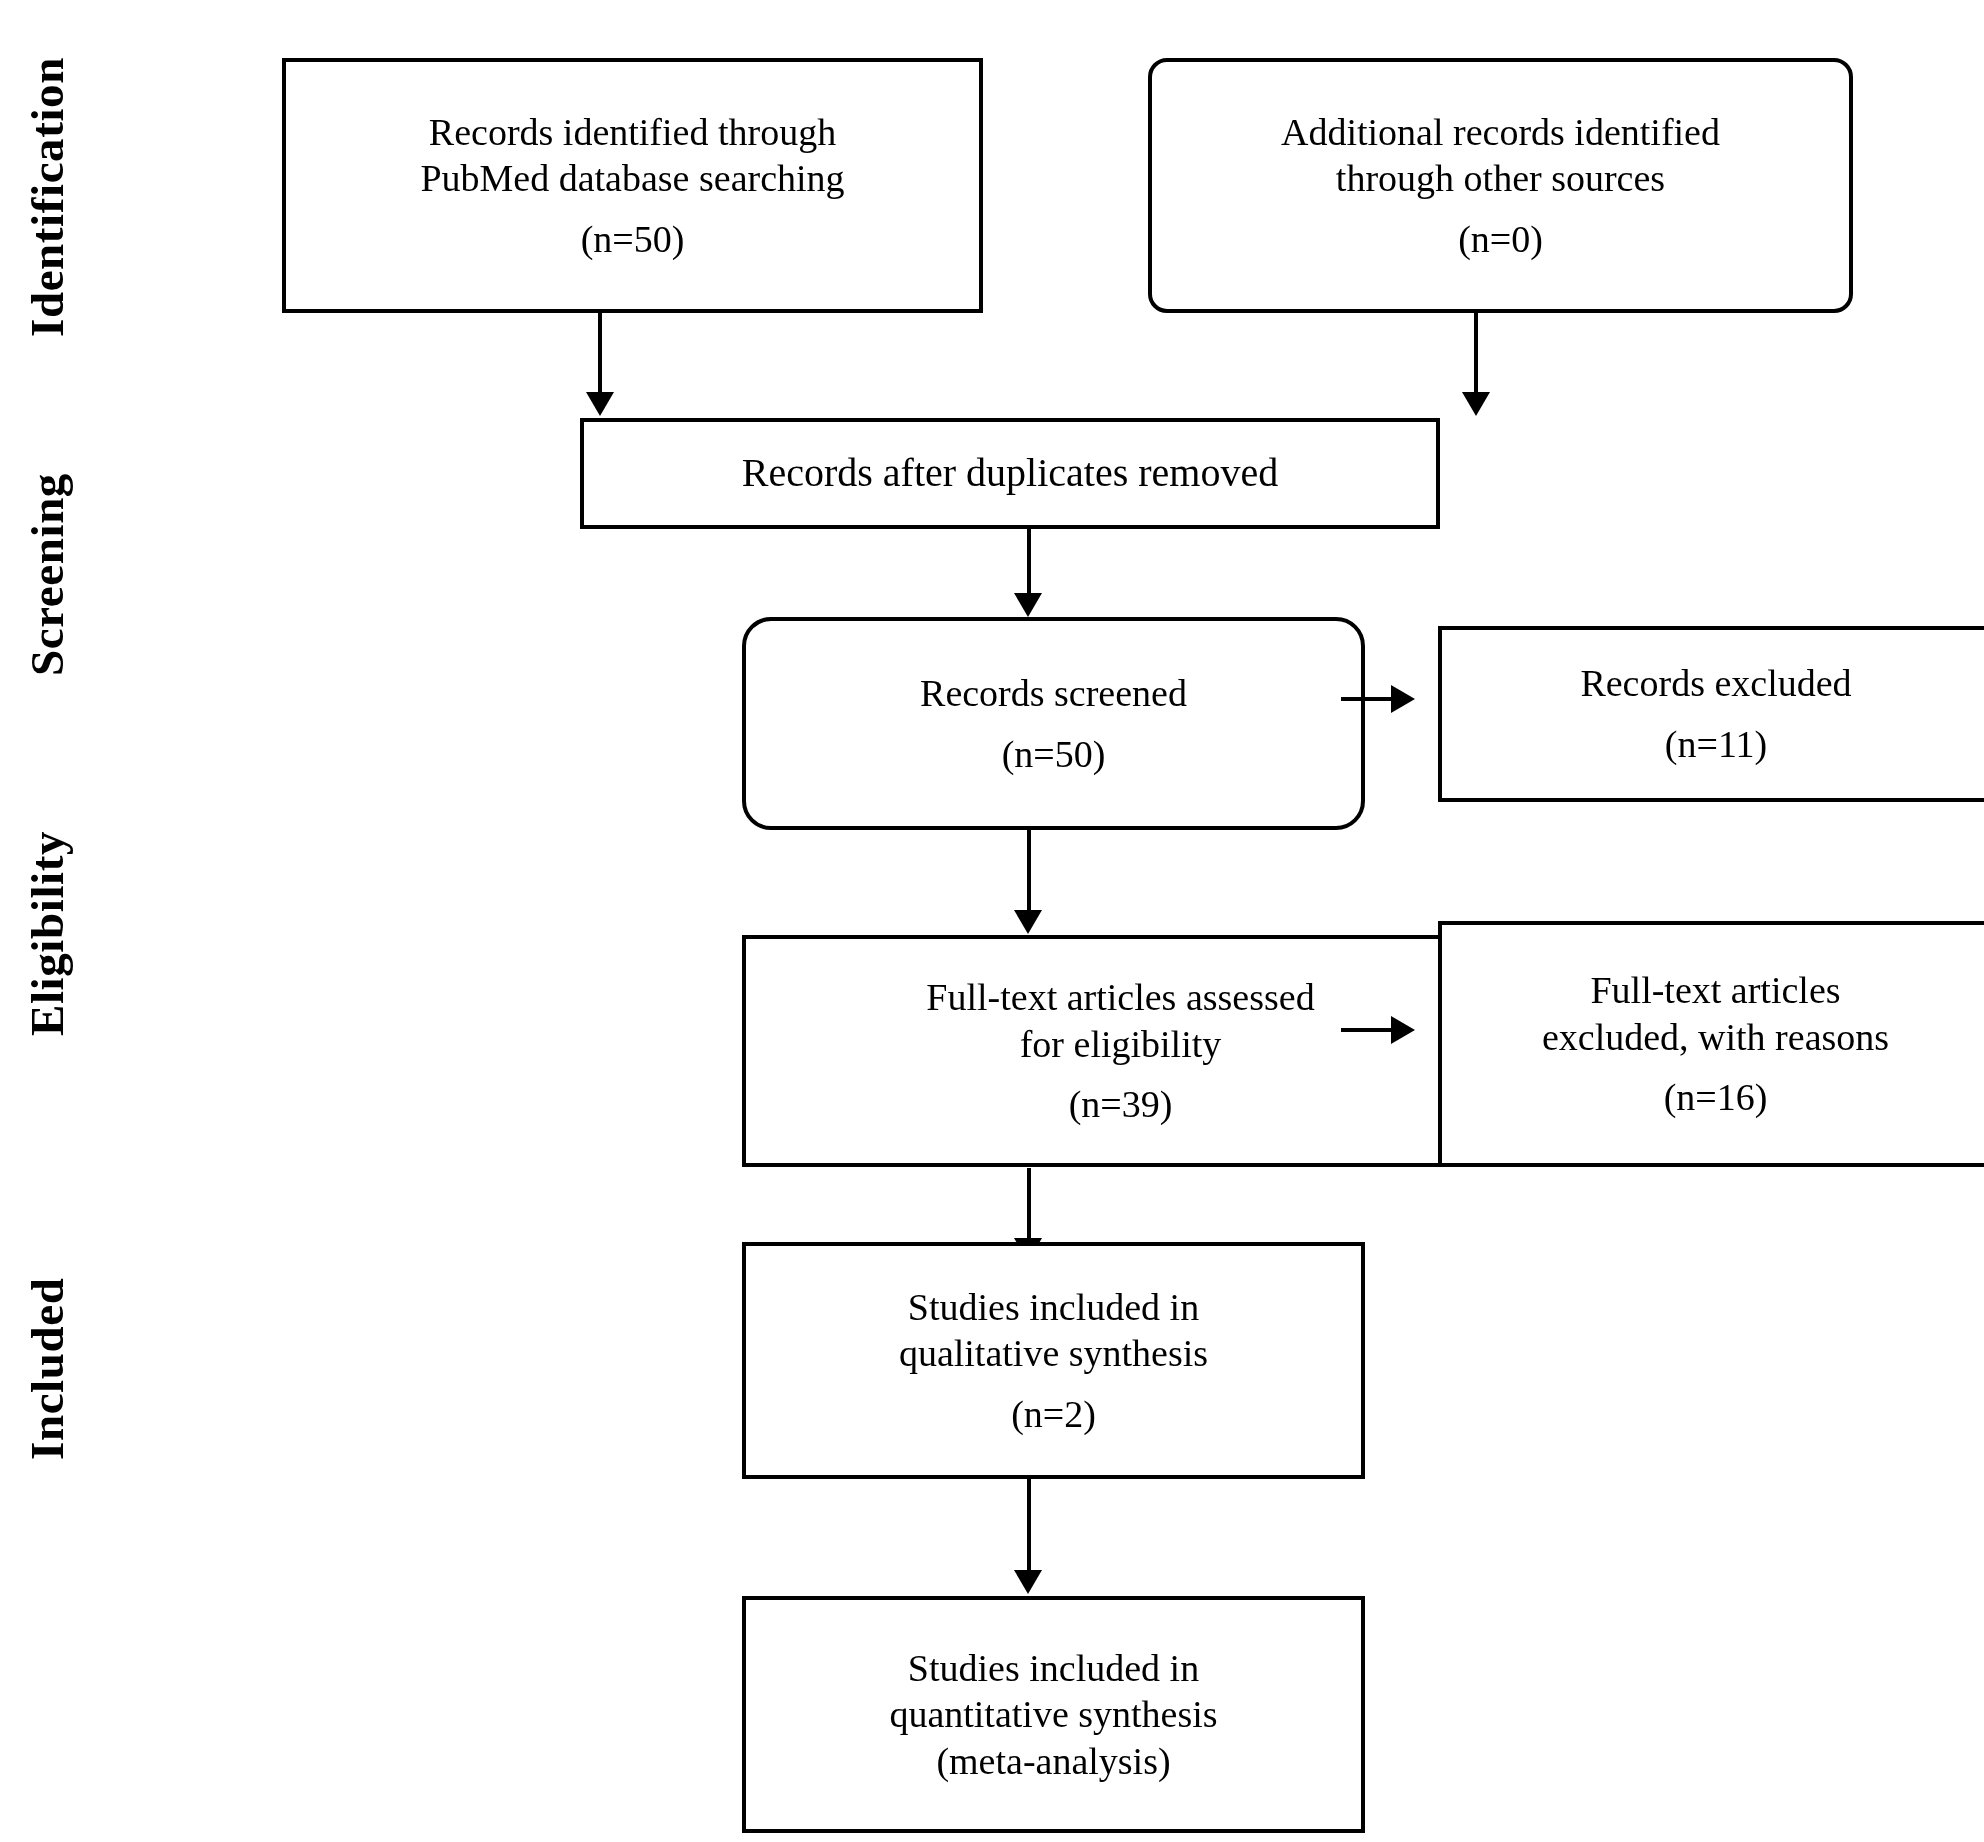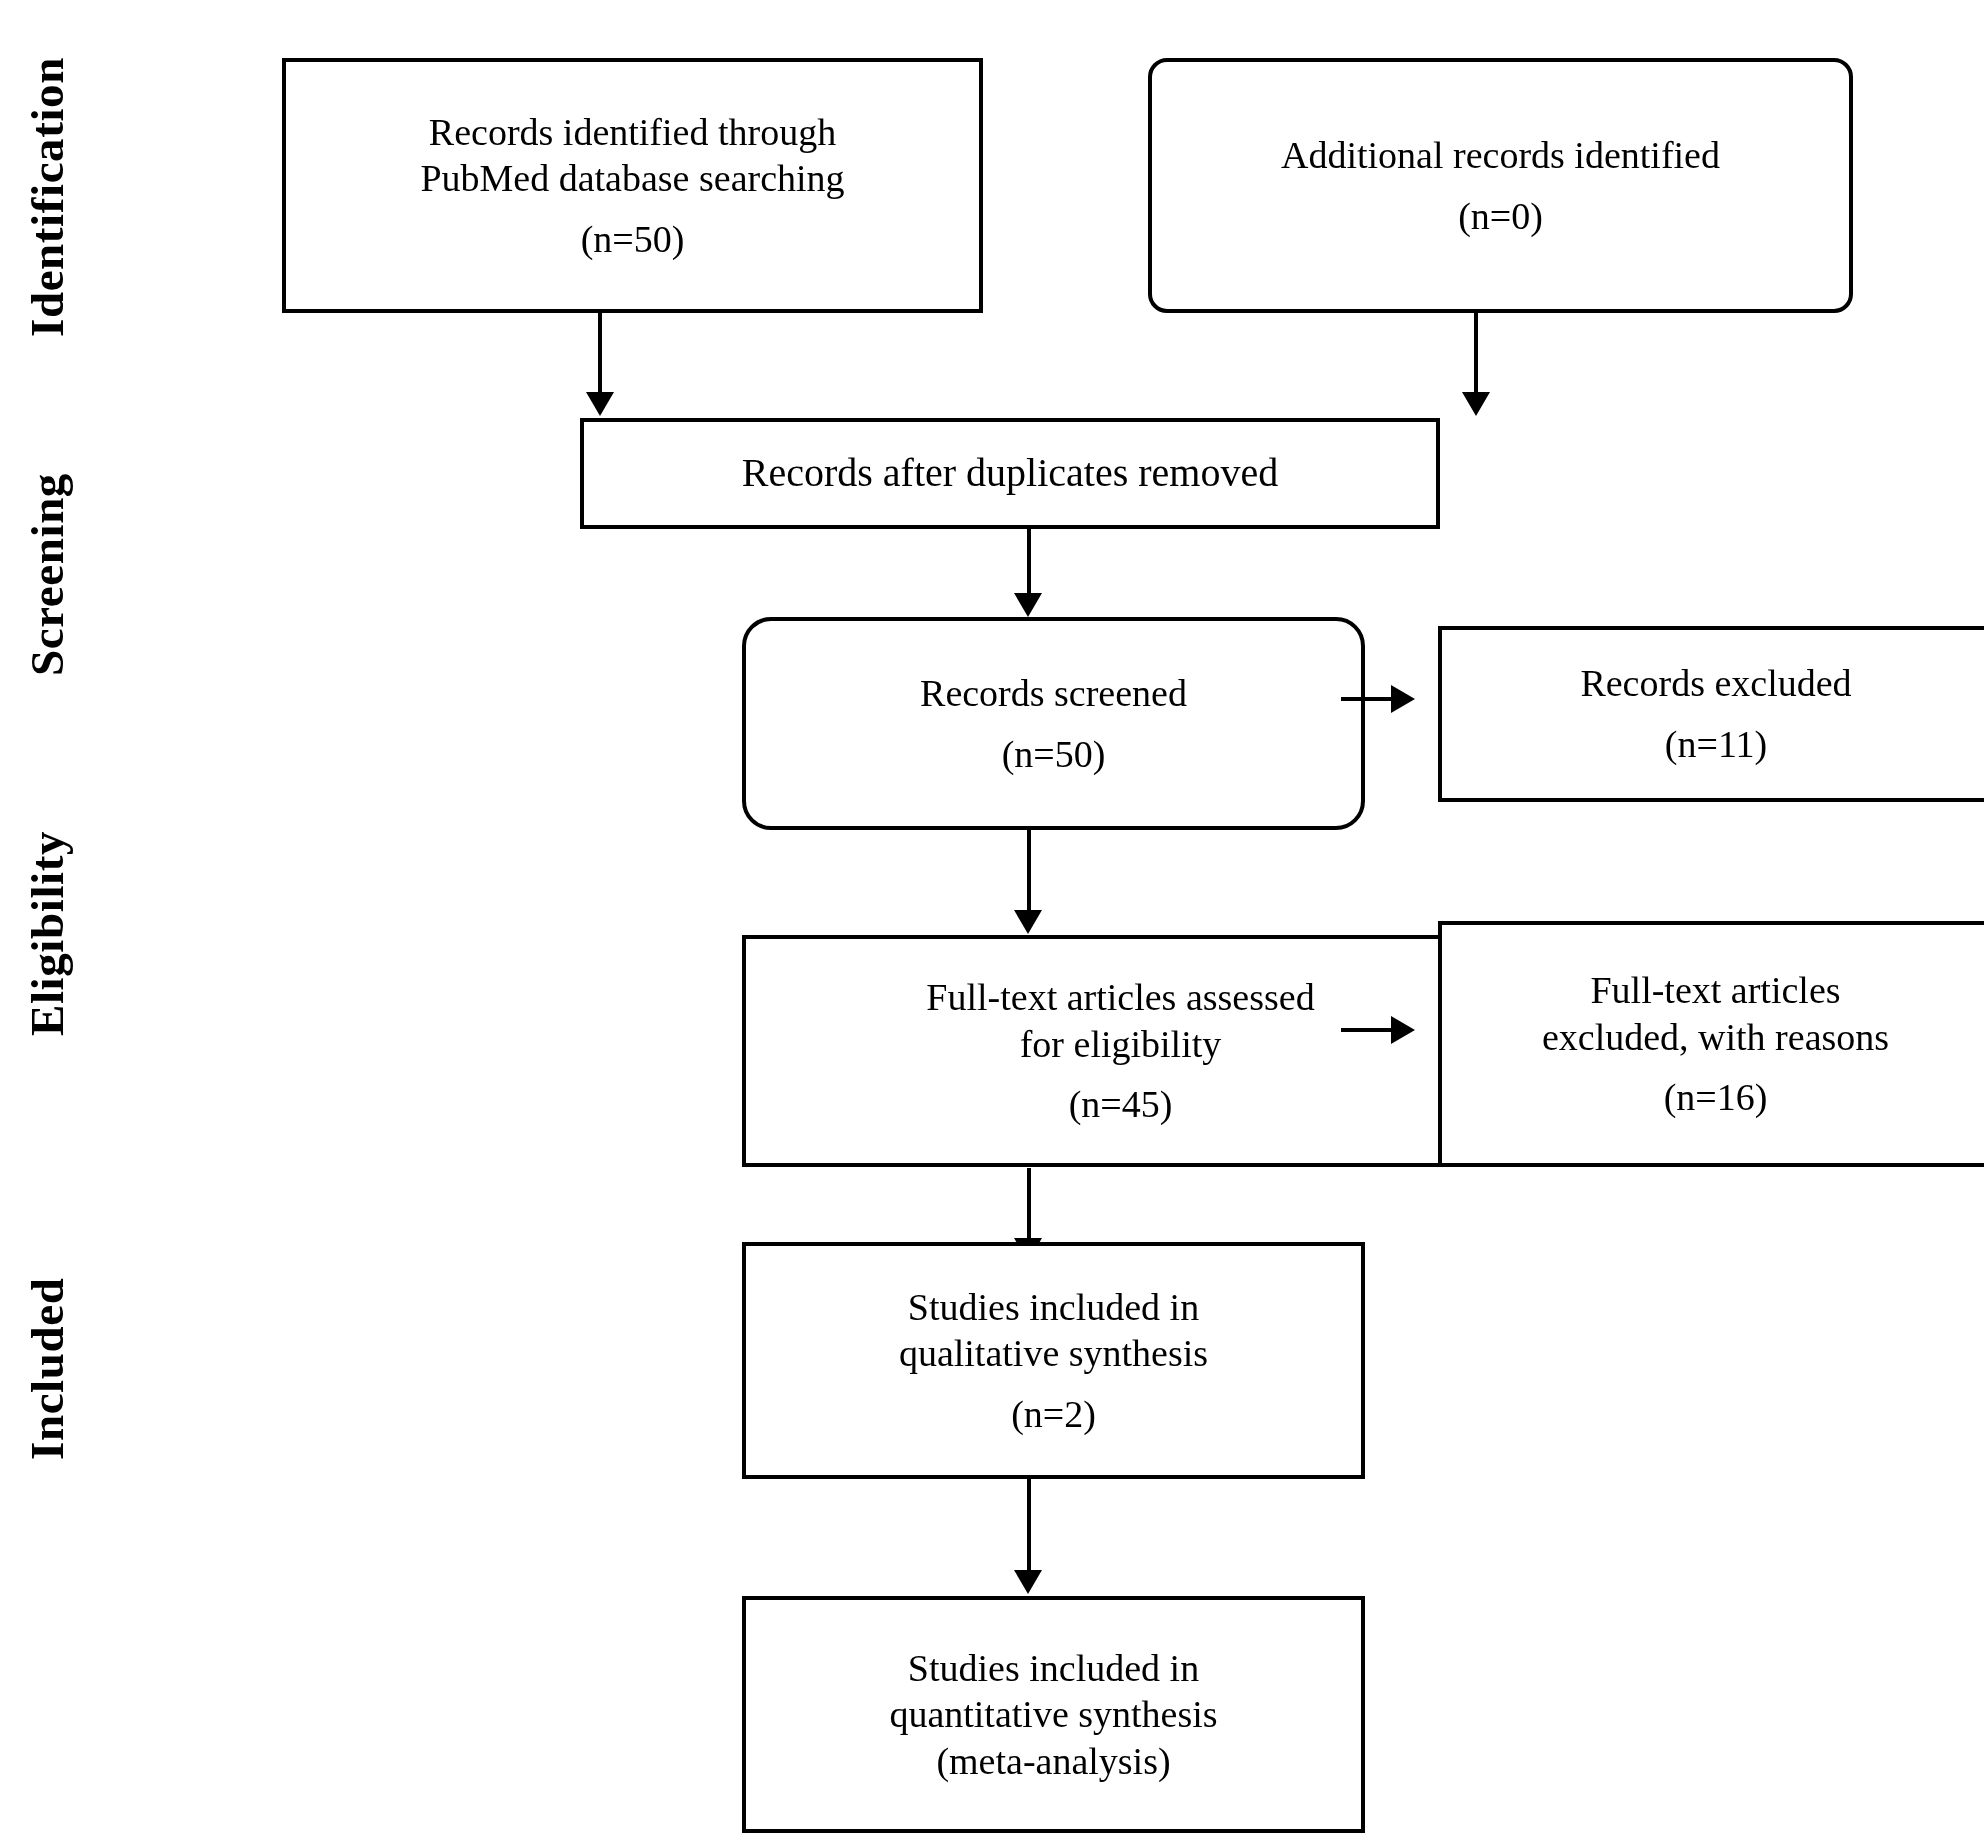--- a/index.html
+++ b/index.html
@@ -99,20 +99,21 @@
   <div class="stage-label" style="left:18px; top:1241px; width:58px; height:255px; font-size:47px;">Included</div>
 
   <div class="node" style="left:258px; top:58px; width:701px; height:255px; font-size:38px;">
     <span class="ln">Records identified through</span>
     <span class="ln">PubMed database searching</span>
     <span class="ln gap">(n=50)</span>
   </div>
 
   <div class="node" style="left:1124px; top:58px; width:705px; height:255px; font-size:38px;border-radius:19px;">
     <span class="ln">Additional records identified</span>
+    <span class="ln">through other sources</span>
     <span class="ln gap">(n=0)</span>
   </div>
 
   <div class="vline" style="left:598px; top:313px; height:82px;"></div>
   <div class="arrow-down" style="left:586px; top:392px;"></div>
 
   <div class="vline" style="left:1474px; top:313px; height:82px;"></div>
   <div class="arrow-down" style="left:1462px; top:392px;"></div>
 
   <div class="node" style="left:556px; top:418px; width:860px; height:111px; font-size:40px;">
@@ -134,21 +135,21 @@
 
   <div class="hline" style="left:1341px; top:697px; width:55px;"></div>
   <div class="arrow-right" style="left:1391px; top:685px;"></div>
 
   <div class="vline" style="left:1027px; top:830px; height:82px;"></div>
   <div class="arrow-down" style="left:1014px; top:910px;"></div>
 
   <div class="node" style="left:718px; top:935px; width:740px; height:232px; font-size:38px;padding-left:17px;">
     <span class="ln">Full-text articles assessed</span>
     <span class="ln">for eligibility</span>
-    <span class="ln gap">(n=45)</span>
+    <span class="ln gap">(n=39)</span>
   </div>
 
   <div class="node" style="left:1414px; top:921px; width:555px; height:246px; font-size:38px;">
     <span class="ln">Full-text articles</span>
     <span class="ln">excluded, with reasons</span>
     <span class="ln gap">(n=16)</span>
   </div>
 
   <div class="hline" style="left:1341px; top:1028px; width:55px;"></div>
   <div class="arrow-right" style="left:1391px; top:1016px;"></div>

